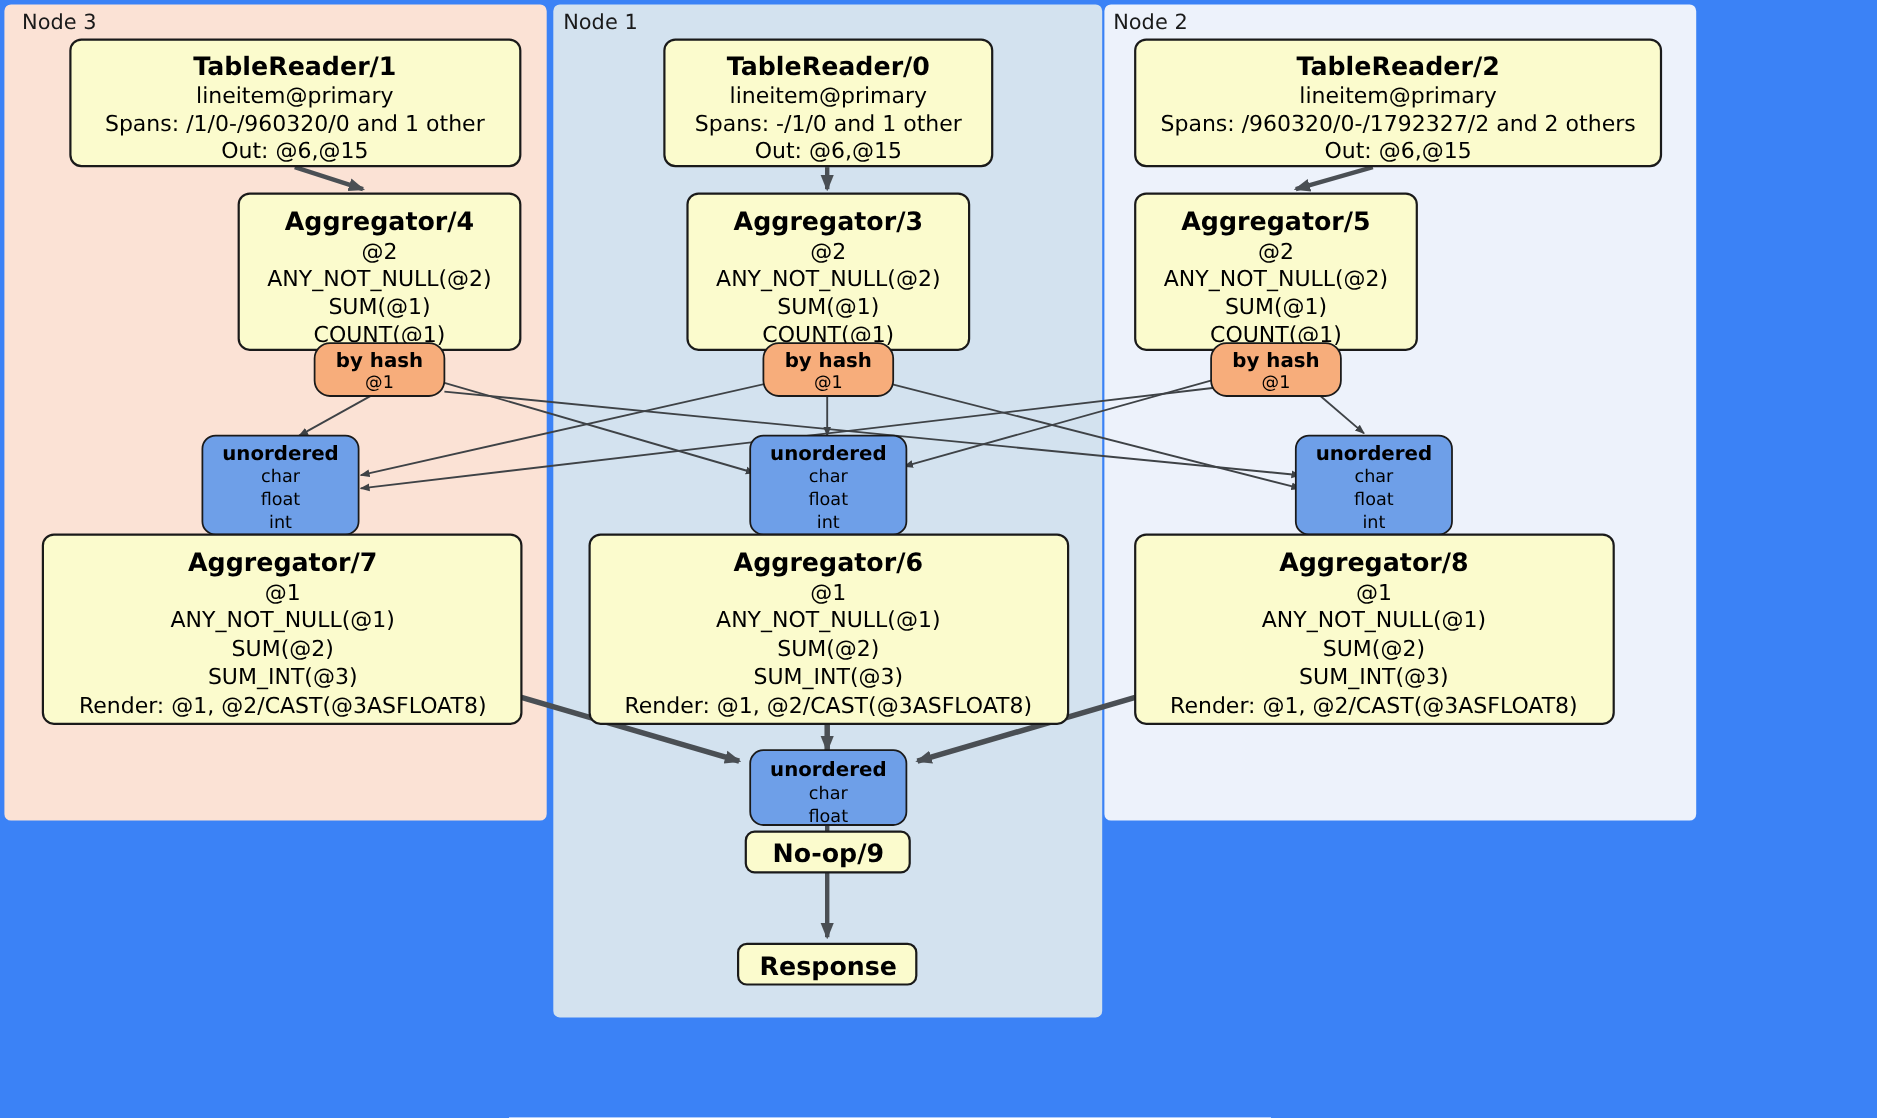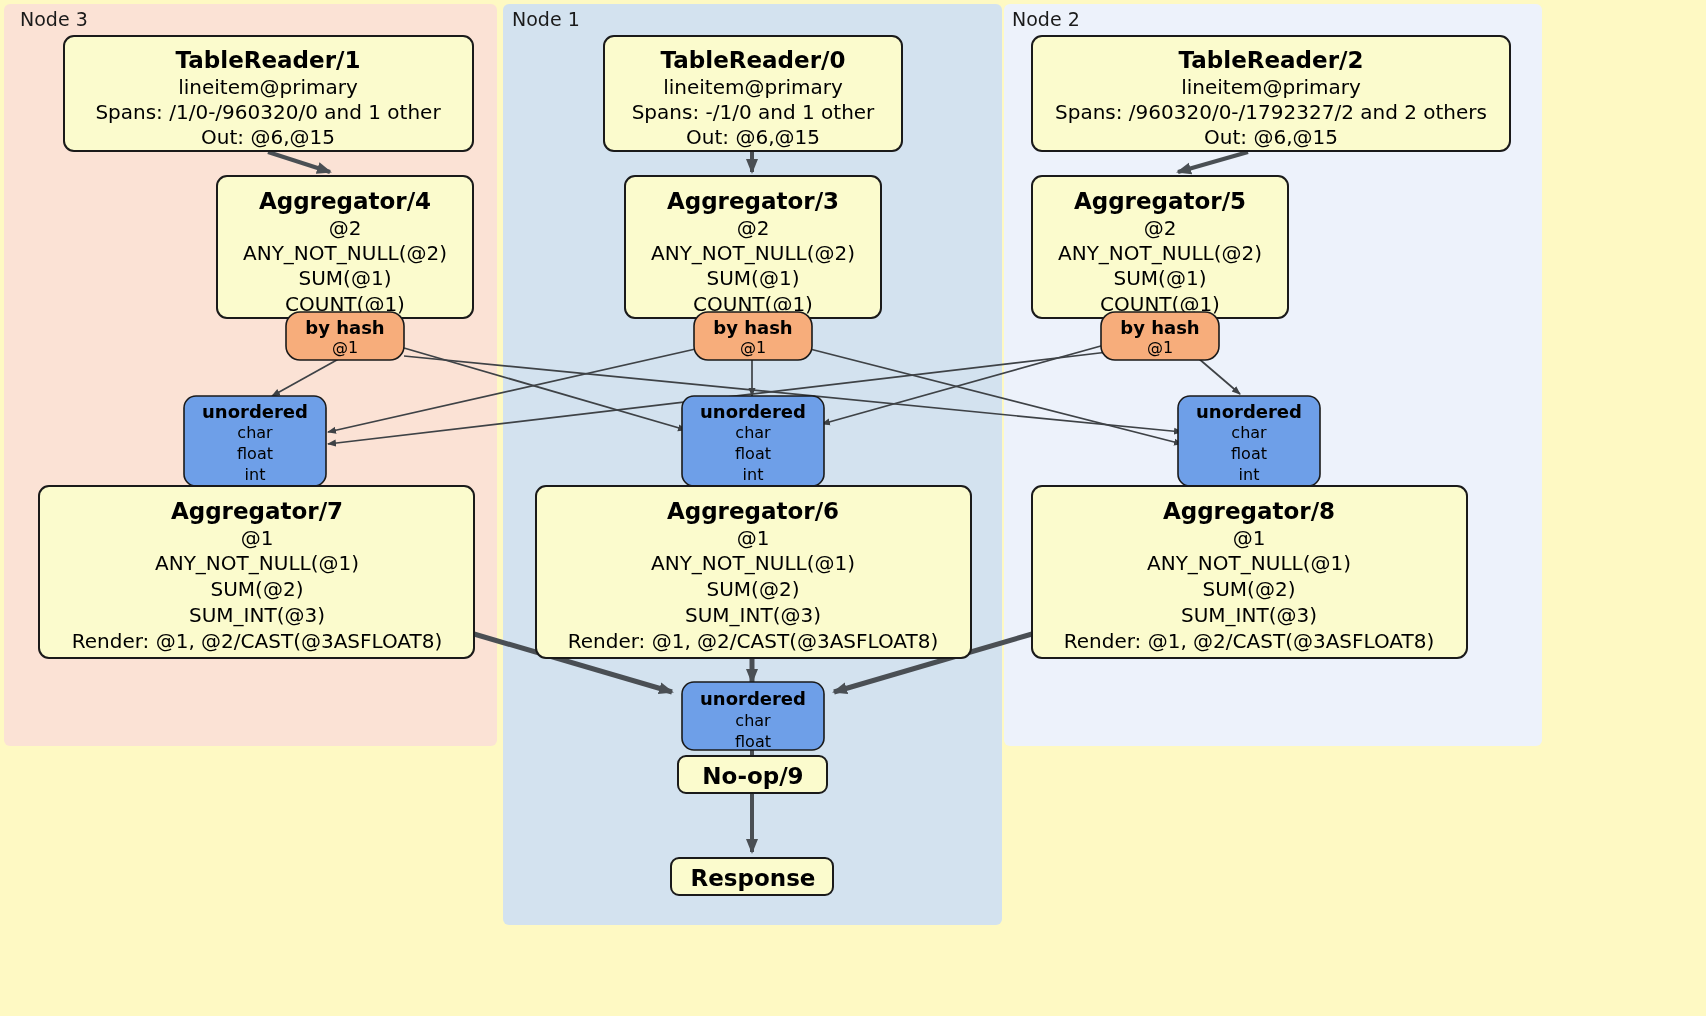--- a/index.html
+++ b/index.html
@@ -10,21 +10,21 @@
   body {
     width: 1706px;
     height: 1016px;
     font-family: "DejaVu Sans", "Liberation Sans", sans-serif;
     overflow: hidden;
   }
   #stage {
     position: relative;
     width: 1706px;
     height: 1016px;
-    background: #fef9c3;
+    background: #3b82f6;
   }
   svg#diagram {
     position: absolute;
     top: 0; left: 0;
     width: 1706px;
     height: 1016px;
   }
   .node-panel-label {
     font-size: 19px;
     fill: #1a1a1a;

